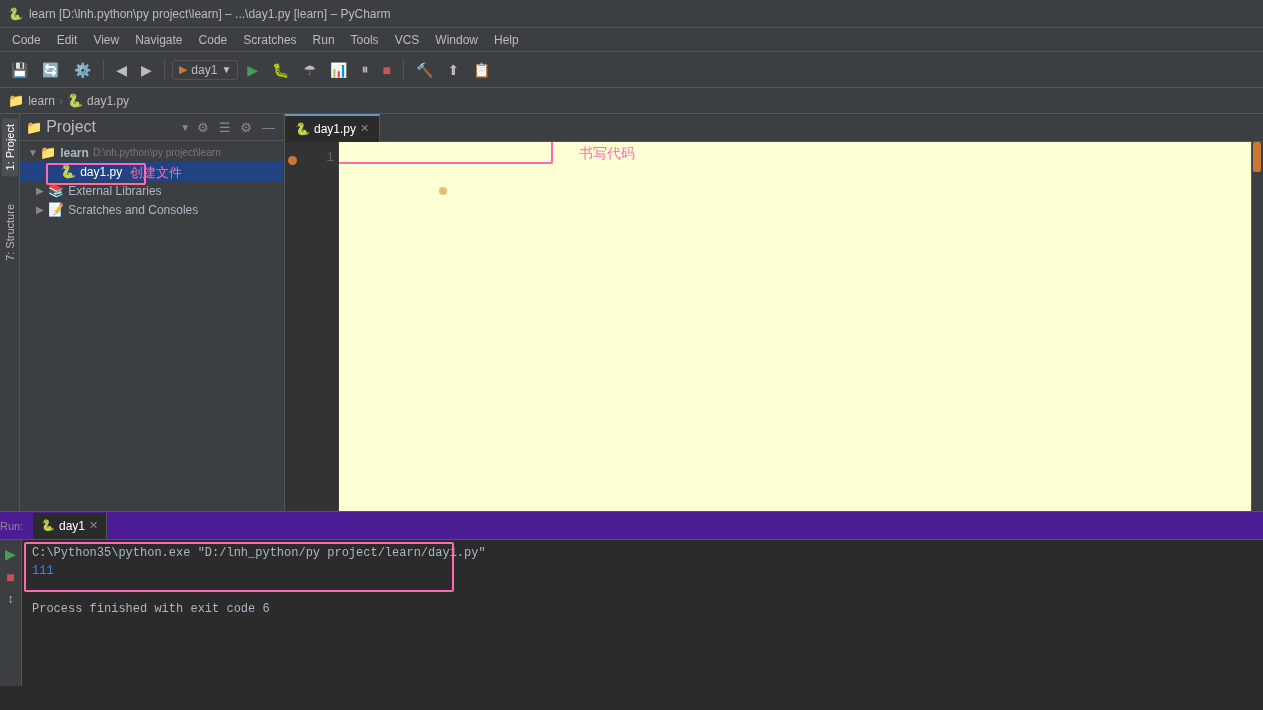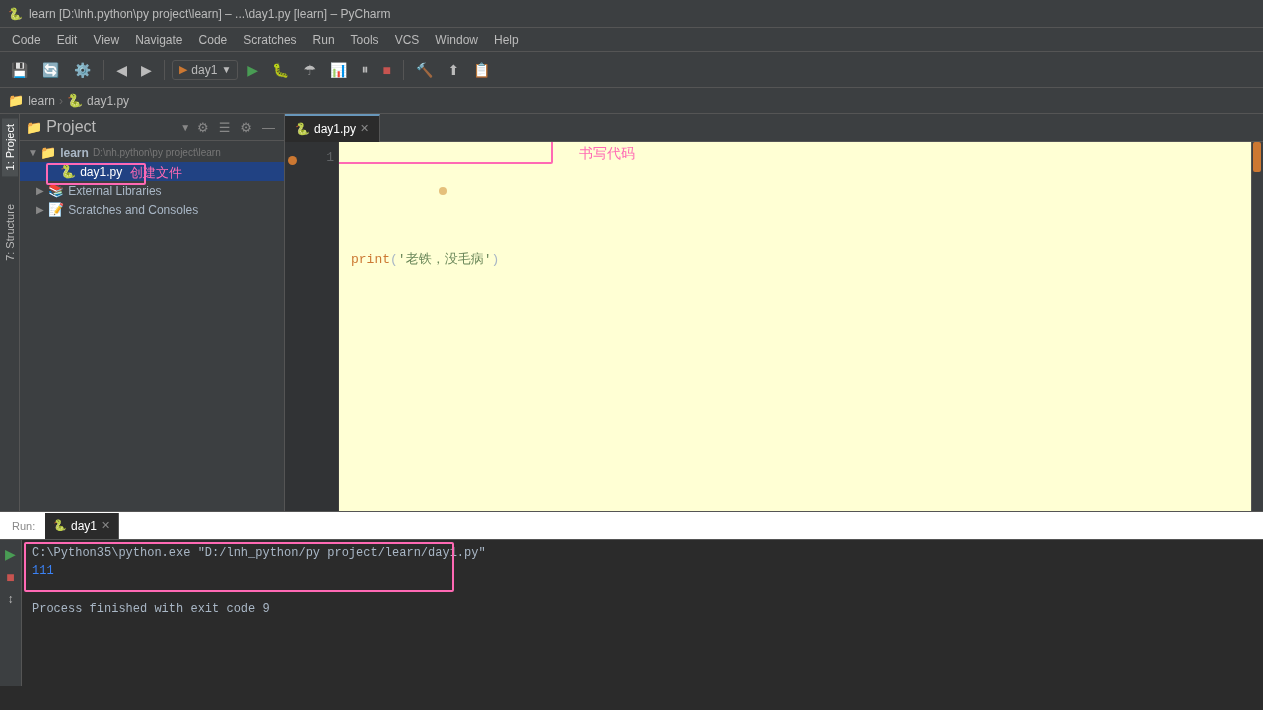--- a/index.html
+++ b/index.html
@@ -233,24 +233,24 @@
     #bottom-panel {
       height: 175px;
       background: #2b2b2b;
       border-top: 1px solid #555;
       display: flex;
       flex-direction: column;
     }
     #bottom-tabs {
       display: flex;
       align-items: center;
-      background: #ffffff;
+      background: #4c1d95;
       border-bottom: 1px solid #555;
       height: 28px;
-      padding: 0 12px;
+      padding: 0 0;
       gap: 2px;
     }
     .bottom-tab-label { color: #888; font-size: 11px; margin-right: 8px; }
     .bottom-tab {
       display: flex;
       align-items: center;
       padding: 3px 8px;
       background: #2b2b2b;
       border-right: 1px solid #555;
       font-size: 12px;
@@ -438,23 +438,20 @@
       </div>
 
       <div id="line-numbers">
         <div>1</div>
       </div>
 
       <div id="code-content" style="position:relative; background:#ffffd4; padding-top: 8px;">
         
         <div style="position:absolute; top:0; left:0; right:0; height:22px; background:#ffffd4;"></div>
         
-        <div class="code-line" style="position:relative; z-index:1;">
-          <span style="color:#cc7832;">print</span><span style="color:#a9b7c6;">(</span><span style="color:#6a8759;">'老铁，没毛病'</span><span style="color:#a9b7c6;">)</span>
-        </div>
 
         
         <div style="position:absolute; top:-2px; left:-6px; width:220px; height:24px; border:2px solid #ff69b4; border-radius:2px; pointer-events:none;"></div>
         
         <div style="position:absolute; top:2px; left:240px; color:#ff69b4; font-size:14px; white-space:nowrap; pointer-events:none;">书写代码</div>
 
         
         <div style="position:absolute; top:20px; left:18px;">
           <div class="yellow-dot"></div>
         </div>
@@ -487,16 +484,16 @@
     </div>
 
     <div id="console-content" style="position:relative;">
 
       <div style="position:absolute; top:2px; left:2px; width:430px; height:50px; border:2px solid #ff69b4; border-radius:2px; pointer-events:none; z-index:10;"></div>
 
 
       <div class="console-cmd" style="margin-bottom: 4px;">C:\Python35\python.exe "D:/lnh_python/py project/learn/day1.py"</div>
       <div class="console-output" style="margin-bottom: 4px;">111</div>
       <div style="height: 20px;"></div>
-      <div class="console-success">Process finished with exit code 9</div>
+      <div class="console-success">Process finished with exit code 6</div>
     </div>
   </div>
 </div>
 
 </body></html>

